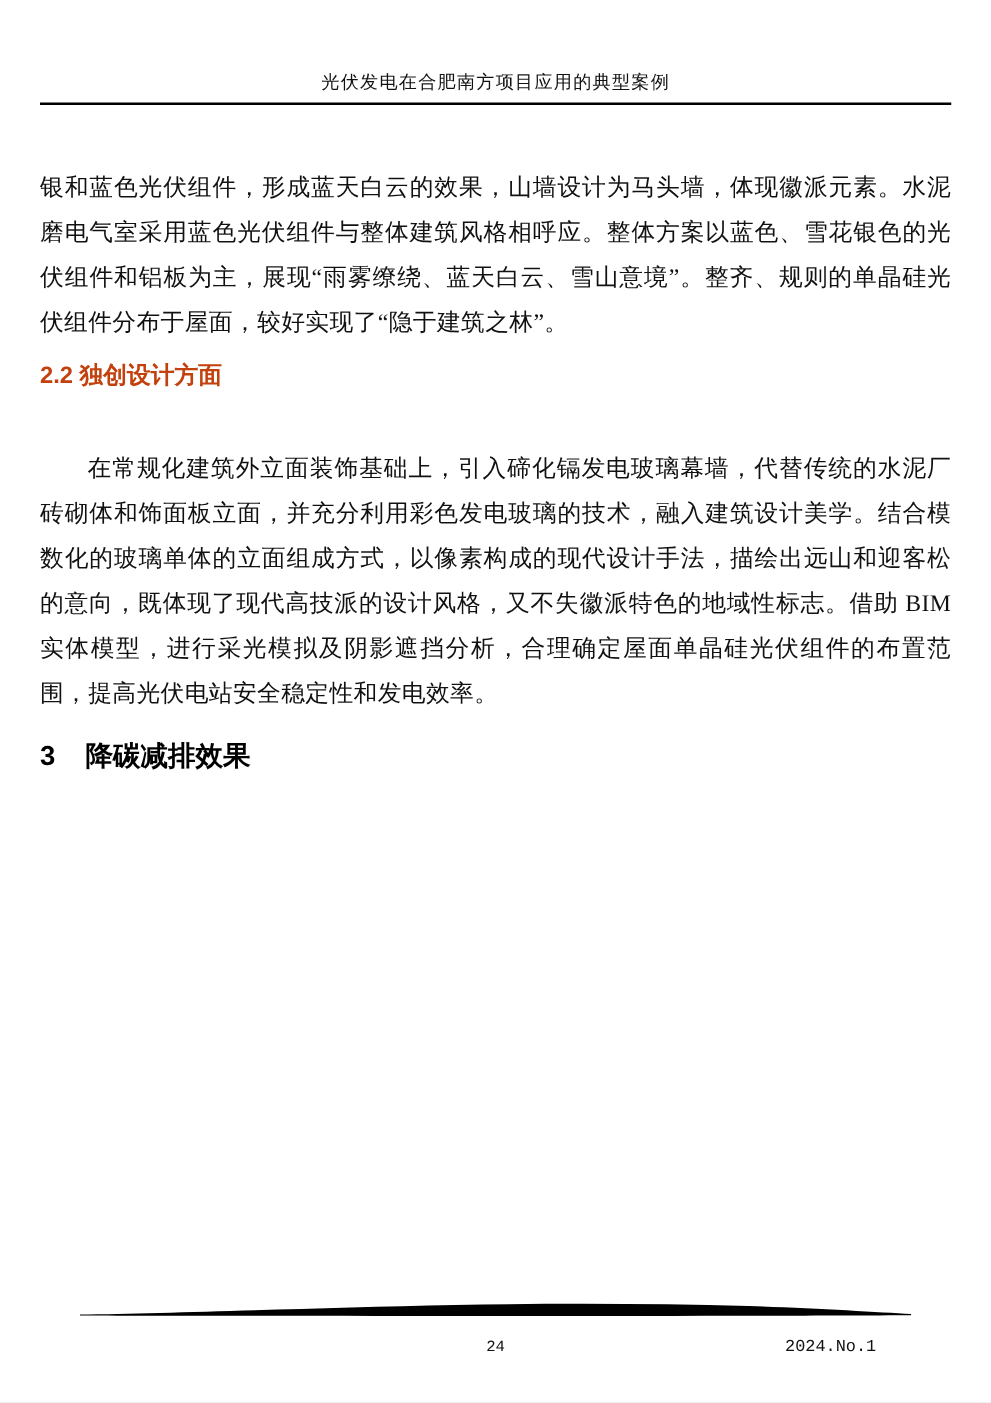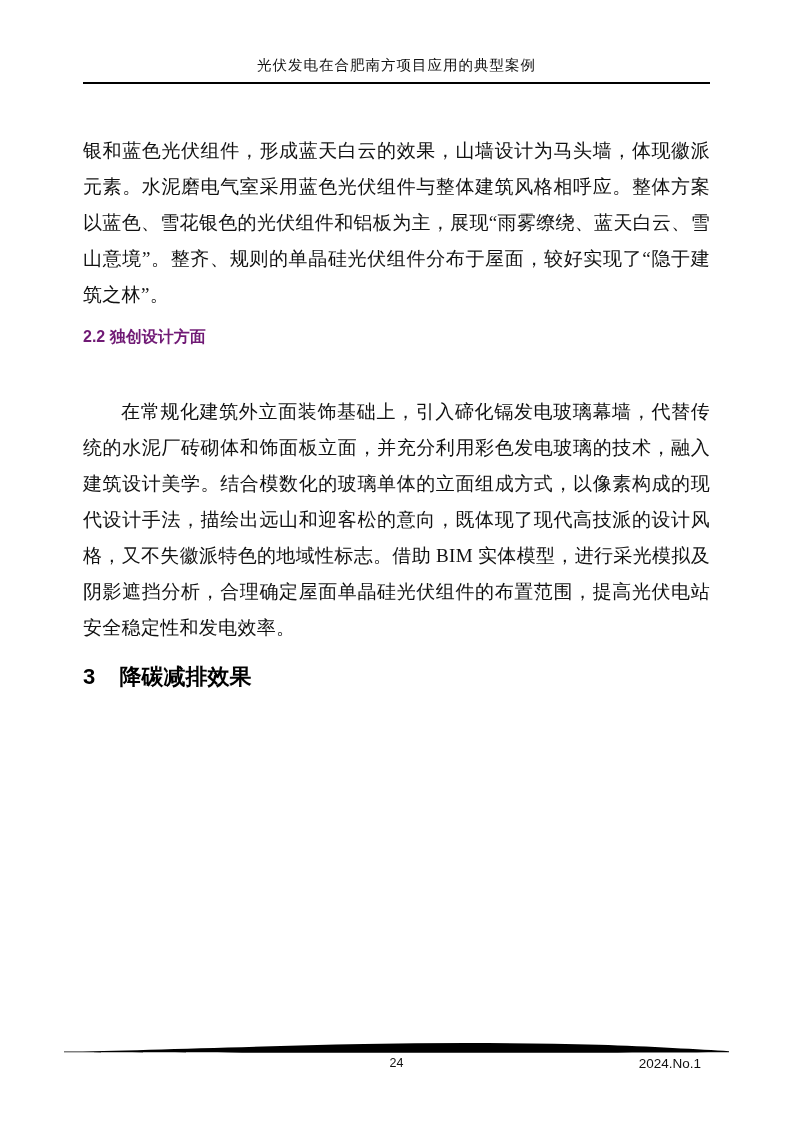--- a/index.html
+++ b/index.html
@@ -8,21 +8,21 @@
     width: 793px;
     height: 1122px;
     background: #ffffff;
     position: relative;
     margin: 0 auto;
     overflow: hidden;
     color: #111;
     font-family: "Liberation Serif", "DejaVu Serif", serif;
   }
   .page-inner {
-    padding: 0 83px;
+    padding: 0 32px;
   }
   
   .doc-header {
     padding-top: 56px;
     text-align: center;
     font-size: 14.5px;
     letter-spacing: 1px;
     border-bottom: 2px solid #000;
     padding-bottom: 7px;
   }
@@ -35,47 +35,47 @@
     line-height: 36px;
     text-align: justify;
     text-justify: inter-ideograph;
     letter-spacing: 0.3px;
     margin-top: 44px;
   }
   .body-para.indented { text-indent: 2em; }
   .sec-heading {
     font-family: "Liberation Sans", "DejaVu Sans", sans-serif;
     font-weight: bold;
-    font-size: 16px;
+    font-size: 19px;
     line-height: 26px;
     margin: 11px 0 9px 0;
-    color: #701a75;
+    color: #c2410c;
   }
   .chapter-heading {
     font-family: "Liberation Sans", "DejaVu Sans", sans-serif;
     font-weight: bold;
     font-size: 22px;
     line-height: 30px;
     margin-top: 16px;
     color: #000;
   }
   .chapter-heading .ch-num { margin-right: 1.1em; }
   
   .doc-footer {
     position: absolute;
     left: 64px;
     right: 64px;
     top: 1042px;
   }
   .footer-bar { display: block; width: 100%; height: 12px; }
   .footer-row {
     position: relative;
-    margin-top: 2px;
+    margin-top: 17px;
     height: 20px;
-    font-family: Liberation Sans, sans-serif;
+    font-family: Liberation Mono, monospace;
   }
   .footer-pagenum {
     position: absolute;
     left: 0; right: 0;
     text-align: center;
     font-size: 12.5px;
   }
   .footer-issue {
     position: absolute;
     right: 28px;

